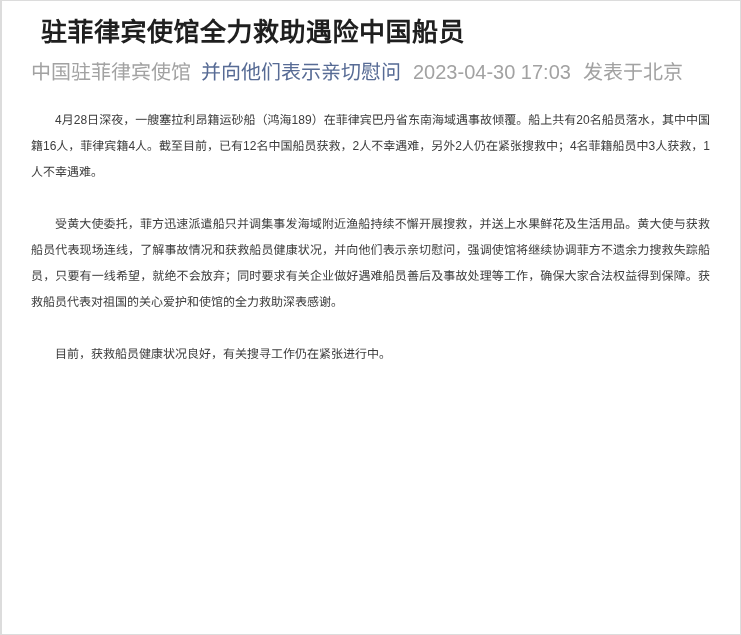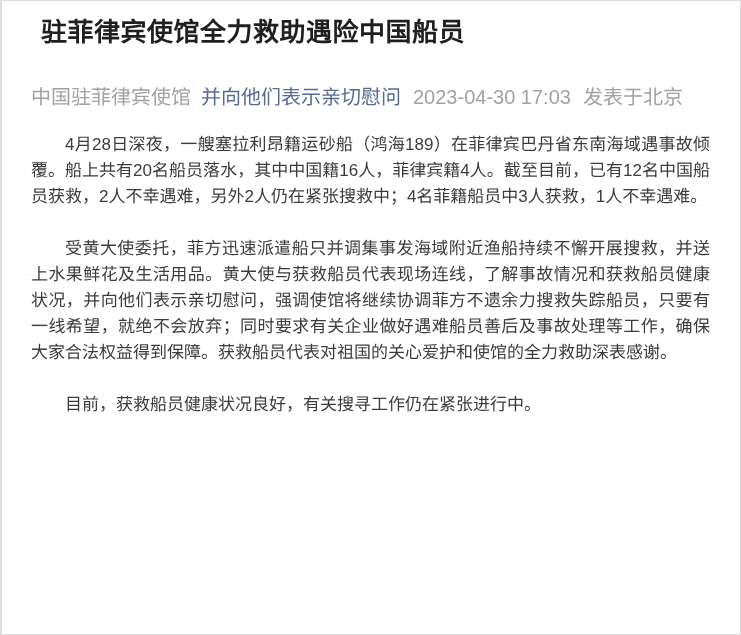--- a/index.html
+++ b/index.html
@@ -42,25 +42,25 @@
     line-height: 20px;
     color: var(--meta-text);
     white-space: nowrap;
   }
   .account-name-link {
     color: var(--account-link);
     text-decoration: none;
     cursor: pointer;
     font-weight: 500;
   }
-  .publish-time { margin-left: 2px; margin-top: 25px; }
+  .publish-time { margin-left: 2px; }
   .publish-location { margin-left: 2px; }
   .article-body {
     margin-top: 25px;
-    font-size: 17px;
+    font-size: 12px;
     line-height: 26px;
     color: var(--body-text);
     text-align: justify;
   }
   .article-body p {
     margin: 0 0 26px 0;
     text-indent: 2em;
   }
   .article-body p:last-child { margin-bottom: 0; font-family: Liberation Serif, serif; }
 </style>

